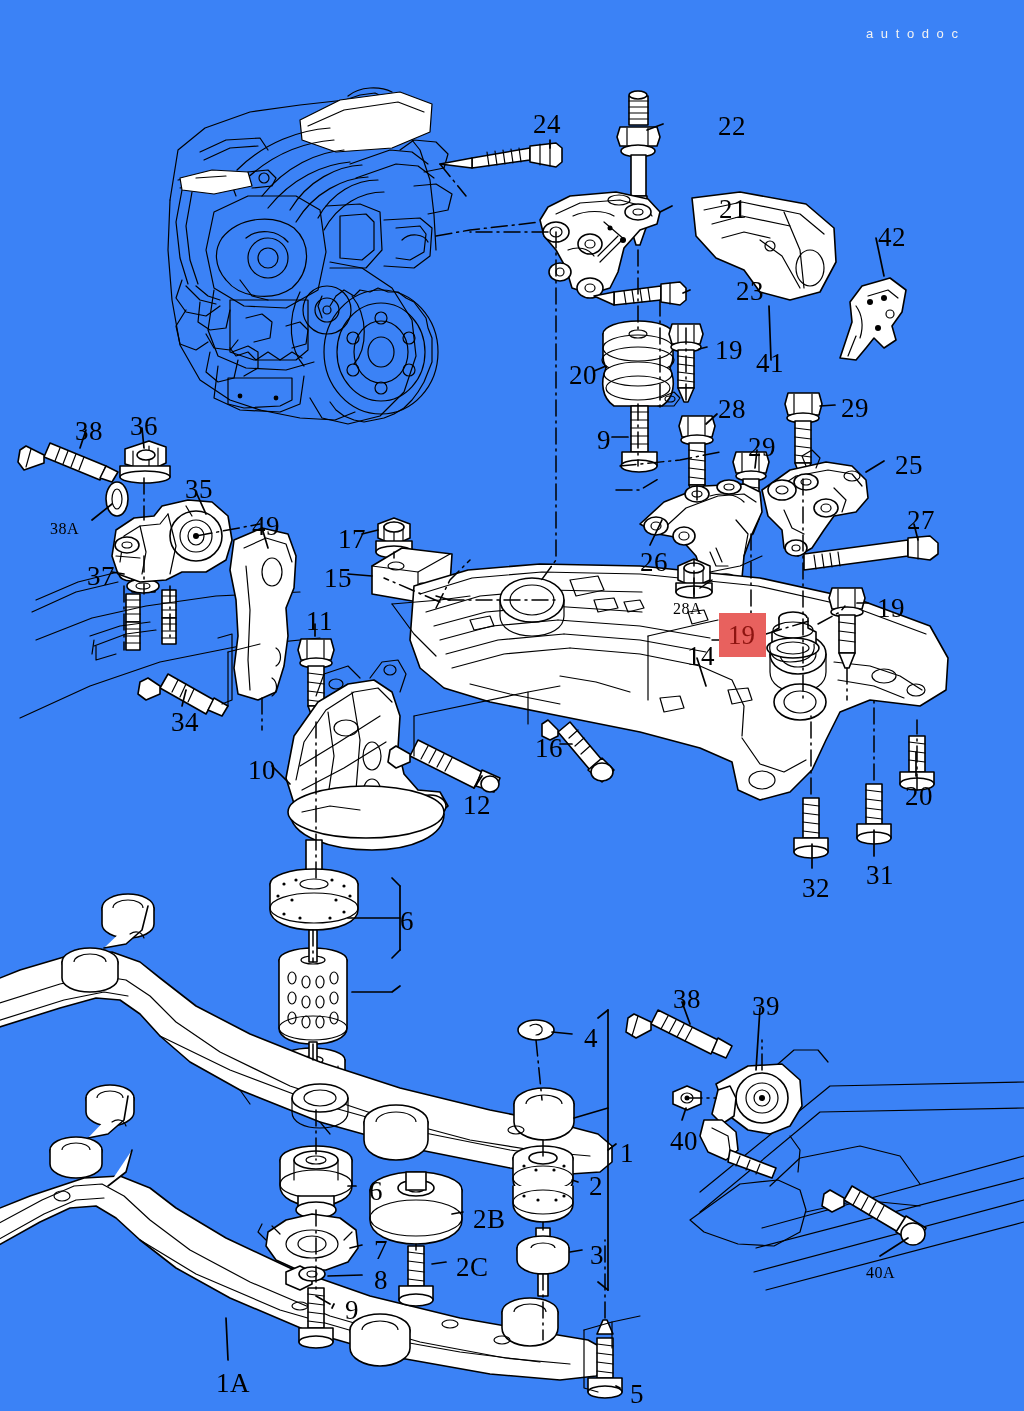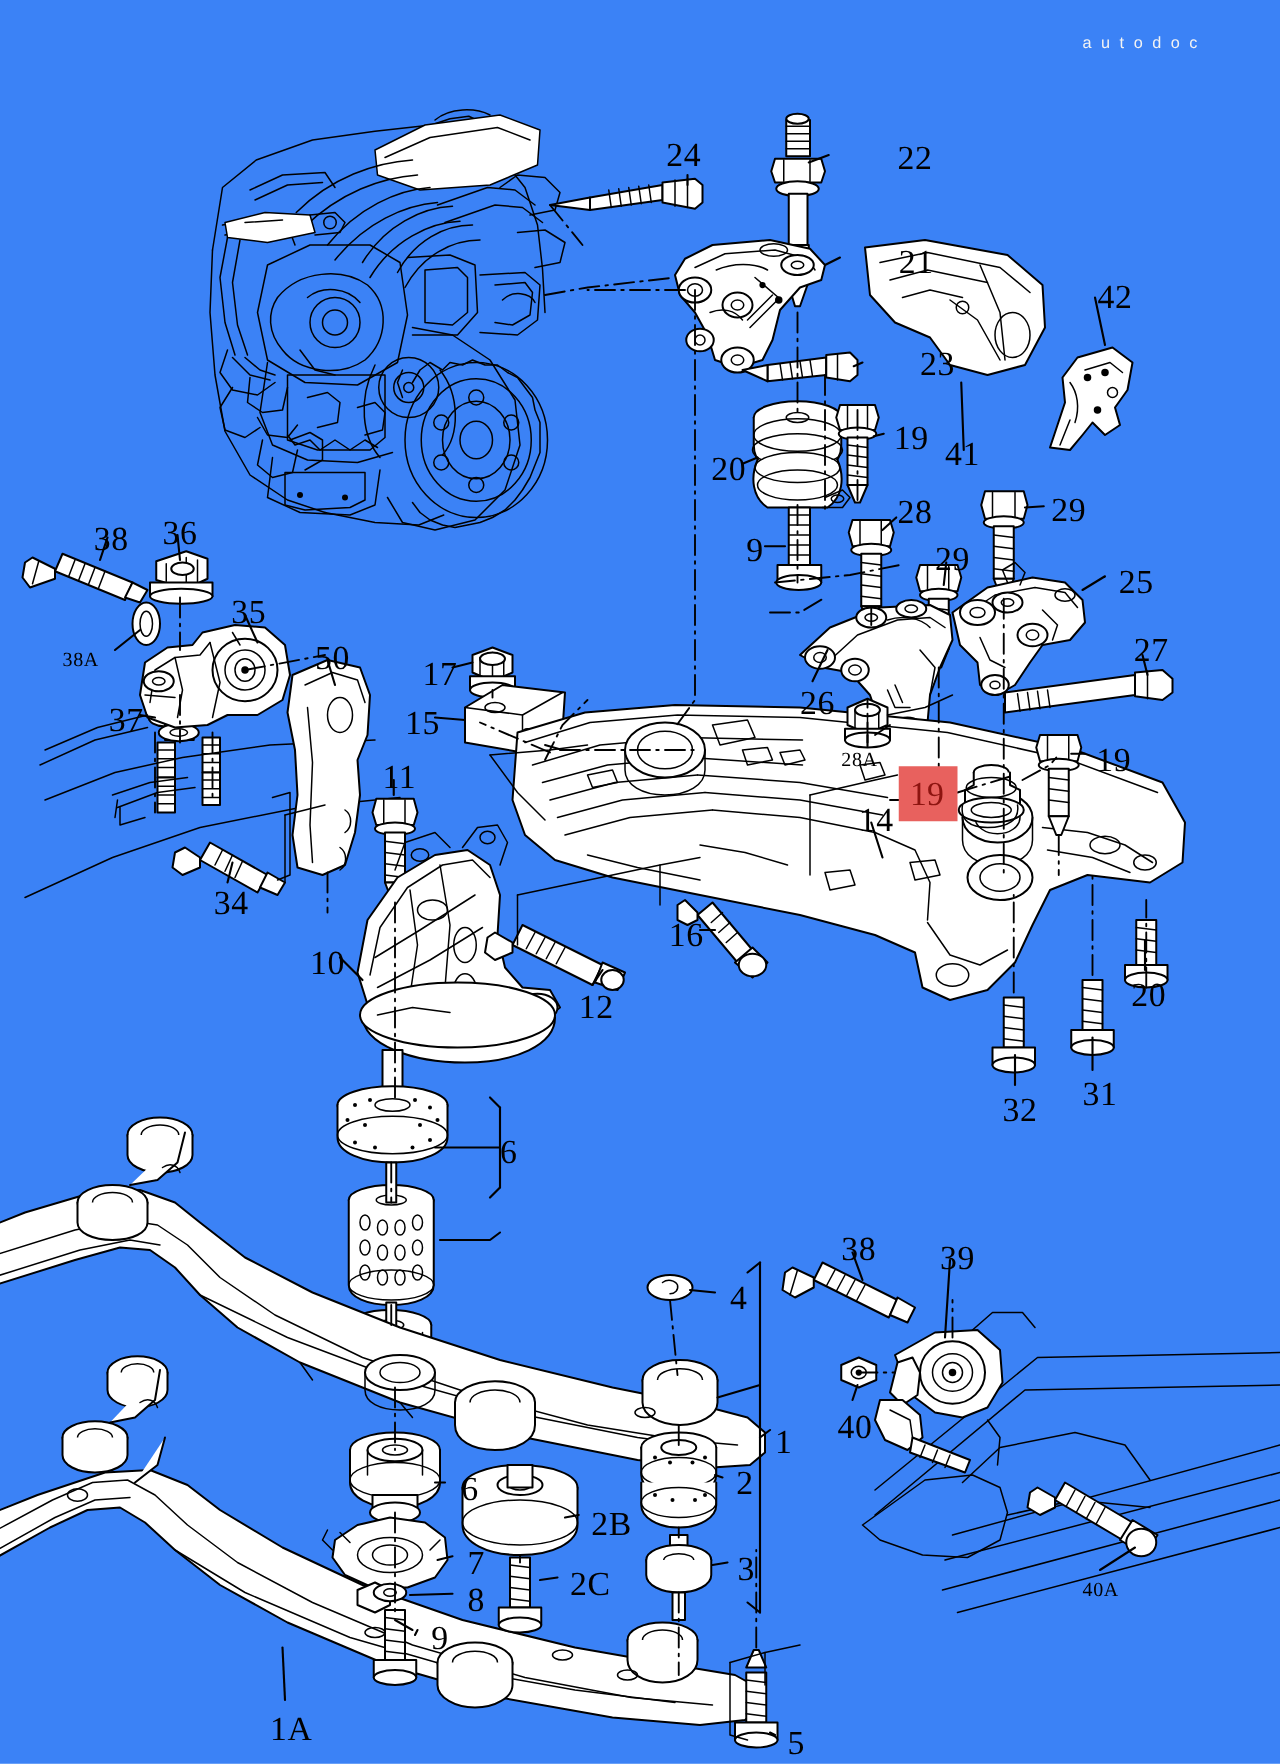--- a/index.html
+++ b/index.html
@@ -971,21 +971,21 @@
       <div class="lbl" style="left: 569px; top: 362px;">20</div>
       <div class="lbl" style="left: 597px; top: 427px;">9</div>
       <div class="lbl" style="left: 718px; top: 396px;">28</div>
       <div class="lbl" style="left: 841px; top: 395px;">29</div>
       <div class="lbl" style="left: 748px; top: 434px;">29</div>
       <div class="lbl" style="left: 895px; top: 452px;">25</div>
       <div class="lbl" style="left: 907px; top: 507px;">27</div>
       <div class="lbl" style="left: 75px; top: 418px;">38</div>
       <div class="lbl" style="left: 130px; top: 413px;">36</div>
       <div class="lbl" style="left: 185px; top: 476px;">35</div>
-      <div class="lbl" style="left: 252px; top: 513px;">50</div>
+      <div class="lbl" style="left: 252px; top: 513px;">49</div>
       <div class="lbl" style="left: 338px; top: 526px;">17</div>
       <div class="lbl sm" style="left: 50px; top: 521px;">38A</div>
       <div class="lbl" style="left: 324px; top: 565px;">15</div>
       <div class="lbl" style="left: 87px; top: 563px;">37</div>
       <div class="lbl" style="left: 640px; top: 549px;">26</div>
       <div class="lbl sm" style="left: 673px; top: 601px;">28A</div>
       <div class="lbl" style="left: 877px; top: 595px;">19</div>
       <div class="lbl" style="left: 687px; top: 643px;">14</div>
       <div class="lbl" style="left: 306px; top: 608px;">11</div>
       <div class="lbl" style="left: 171px; top: 709px;">34</div>

